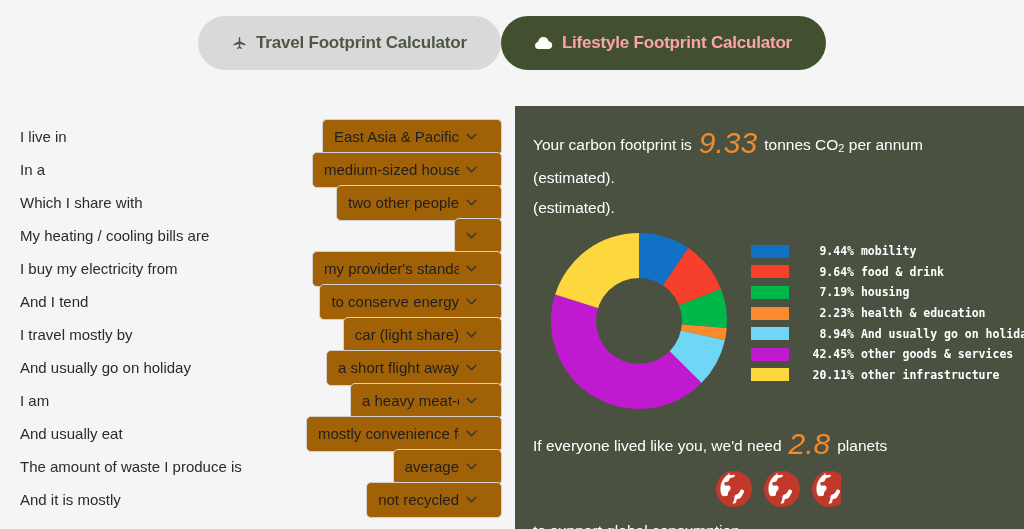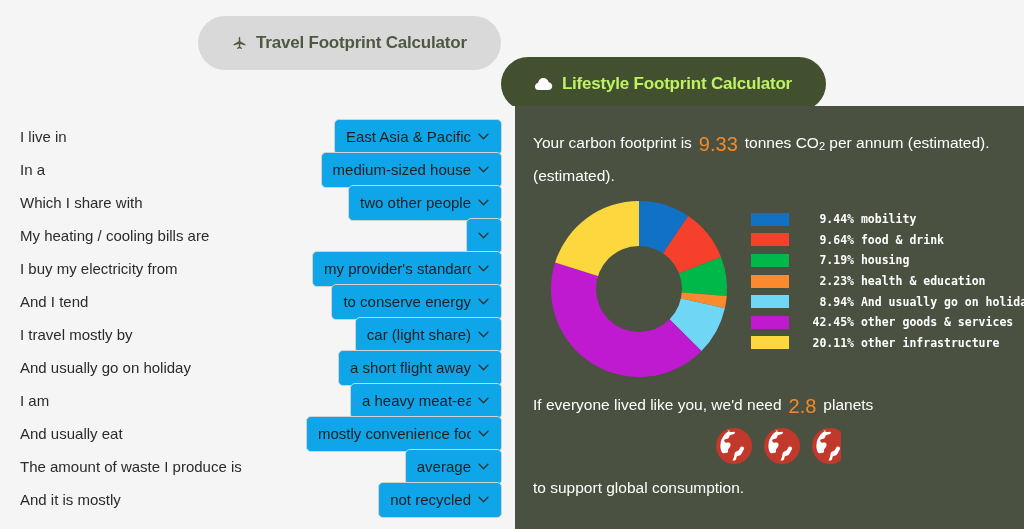--- a/index.html
+++ b/index.html
@@ -17,58 +17,58 @@
     display: flex; justify-content: center; 
   }
   .tab {
     display: flex; align-items: center; gap: 9px;
     height: 54px; padding: 0 34px;
     border: none; border-radius: 27px;
     font-size: 17px; font-weight: bold; letter-spacing: -0.2px;
     cursor: pointer; white-space: nowrap;
   }
   .tab-inactive { background: #d9d9d9; color: #4f5842; }
-  .tab-active   { background: #43502f; color: #bef264; margin-top: 41px; }
+  .tab-active   { background: #43502f; color: #fca5a5; }
   .tab svg { display: block; }
 
   
   .form {
     position: absolute; top: 106px; left: 0;
     width: 515px; height: 423px;
     background: #f5f5f5;
     padding: 14px 13px 0 20px;
   }
   .row {
     display: flex; align-items: center; justify-content: space-between;
     height: 33px; margin-bottom: 0px;
   }
   .row-label {
     font-size: 15px; color: #2b2b2b; white-space: nowrap;
   }
   .sel {
     display: flex; align-items: center; justify-content: flex-end; gap: 7px;
     max-width: 190px;
-    height: 36px; padding: 0 12px 0 11px;
-    background: #0ea5e9;
+    height: 36px; padding: 0 24px 0 11px;
+    background: #a16207;
     border: 1px solid #d2d2d2; border-radius: 5px;
     font-size: 15px; color: #1f1f1f;
     cursor: pointer; overflow: hidden; white-space: nowrap;
   }
   .sel-text { overflow: hidden; text-overflow: clip; white-space: nowrap; }
   .chev { flex: 0 0 auto; }
 
   
   .panel {
     position: absolute; top: 106px; left: 515px;
     width: 509px; height: 423px;
     background: #4a5140; color: #ffffff;
     padding: 22px 18px 0 18px;
   }
   .headline { font-size: 15.5px; line-height: 30px; }
-  .big { font-size: 20px; color: #f08a2b; font-weight: normal; vertical-align: -3px; padding: 0 7px; }
+  .big { font-size: 30px; color: #f08a2b; font-weight: normal; vertical-align: -3px; padding: 0 7px; font-style: italic; }
   .sub2 { font-size: 11px; vertical-align: -2px; }
 
   .chartrow { display: flex; align-items: flex-start; margin-top: 8px; font-weight: bold; }
   .donut { position: relative; width: 180px; height: 180px; margin-left: 16px; }
   .donut-hole {
     position: absolute; left: 50%; top: 50%;
     width: 86px; height: 86px; margin: -43px 0 0 -43px;
     background: #4a5140; border-radius: 50%;
   }
   .legend { margin-left: 22px; margin-top: 10px; }

